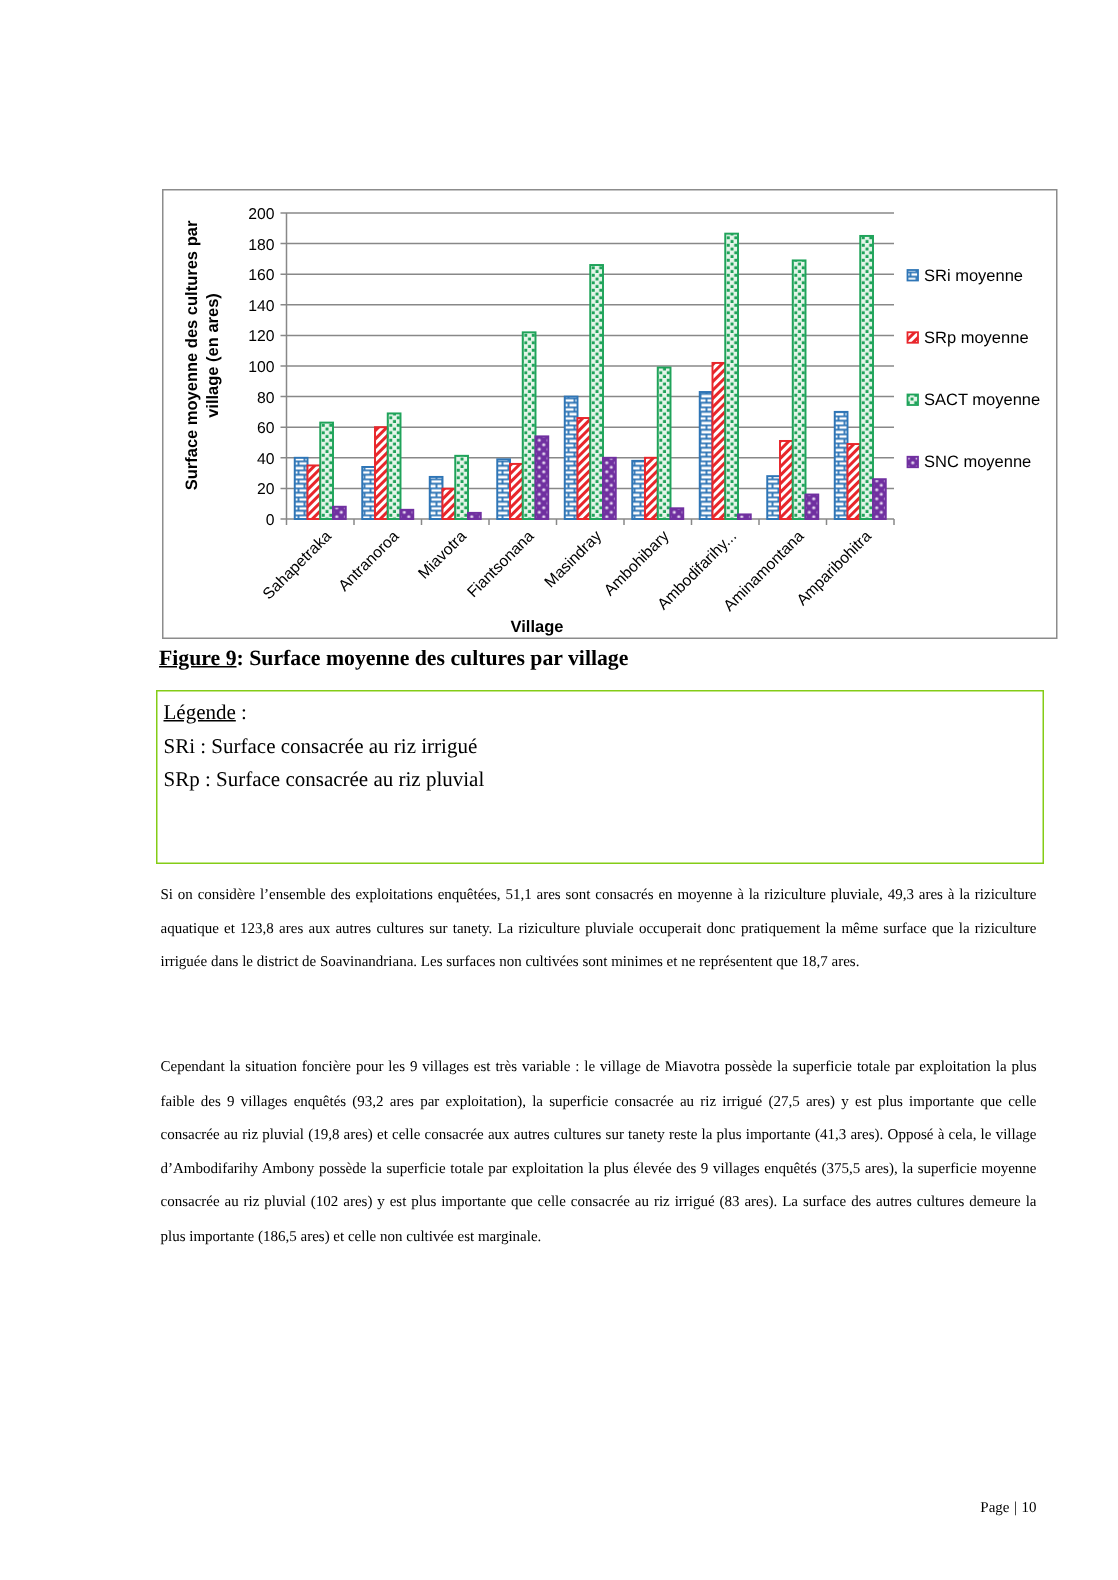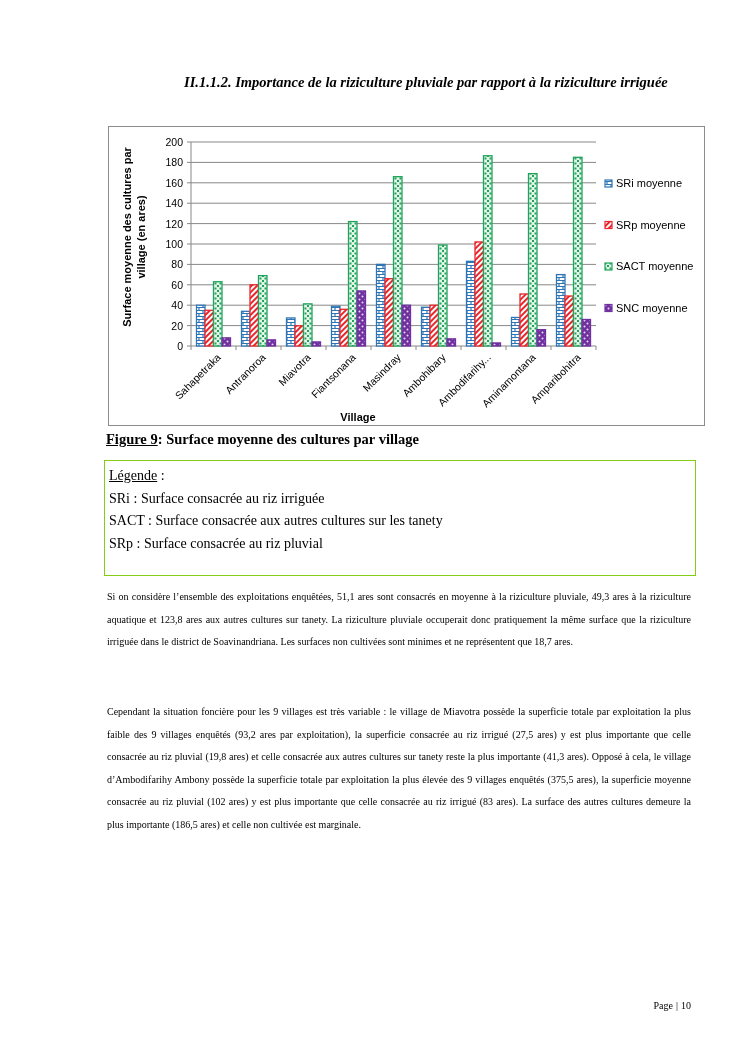--- a/index.html
+++ b/index.html
@@ -22,21 +22,20 @@
   .p2 { top: 701px; }
   .footer { position: absolute; right: 54px; top: 1000px; font-size: 10px; }
   .footer .sep { margin: 0 3px; }
   .axis-text { font-family: "Liberation Sans", sans-serif; font-size: 10.5px; fill: #000; }
   .ytitle { font-family: "Liberation Sans", sans-serif; font-size: 11px; font-weight: bold; fill: #000; }
 </style>
 </head>
 <body>
 
 <div class="heading">
-  <div>II.1.1.2. Importance de la riziculture pluviale par rapport à la riziculture irriguée</div>
 </div>
 
 <div class="chart-frame">
   <svg class="chart-svg" id="chart" width="595" height="298">
     <defs>
       <pattern id="p-brick" width="8" height="6" patternUnits="userSpaceOnUse">
         <rect width="8" height="6" fill="#fff"></rect>
         <path d="M0 0.5 H8 M0 3.5 H8 M2 0 V3 M6 3 V6" stroke="#2e75b6" stroke-width="1.2"></path>
       </pattern>
       <pattern id="p-diagonal" width="4" height="4" patternUnits="userSpaceOnUse" patternTransform="rotate(45)">
@@ -155,22 +154,21 @@
     <text id="xtitle" class="ytitle" x="249" y="294" text-anchor="middle">Village</text>
   </svg>
 </div>
 
 <div class="caption">
   <span class="fig">Figure 9</span><span>: Surface moyenne des cultures par village</span>
 </div>
 
 <div class="legend-box">
   <div><span class="lh">Légende</span><span> :</span></div>
-  <div>SRi : Surface consacrée au riz irriguée</div>
-  <div>SACT : Surface consacrée aux autres cultures sur les tanety</div>
+  <div>SRi : Surface consacrée au riz irrigué</div>
   <div>SRp : Surface consacrée au riz pluvial</div>
 </div>
 
 <div class="para p1">Si on considère l’ensemble des exploitations enquêtées, 51,1 ares sont consacrés en moyenne à la riziculture pluviale, 49,3 ares à la riziculture aquatique et 123,8 ares aux autres cultures sur tanety. La riziculture pluviale occuperait donc pratiquement la même surface que la riziculture irriguée dans le district de Soavinandriana. Les surfaces non cultivées sont minimes et ne représentent que 18,7 ares.</div>
 <div class="para p2">Cependant la situation foncière pour les 9 villages est très variable : le village de Miavotra possède la superficie totale par exploitation la plus faible des 9 villages enquêtés (93,2 ares par exploitation), la superficie consacrée au riz irrigué (27,5 ares) y est plus importante que celle consacrée au riz pluvial (19,8 ares) et celle consacrée aux autres cultures sur tanety reste la plus importante (41,3 ares). Opposé à cela, le village d’Ambodifarihy Ambony possède la superficie totale par exploitation la plus élevée des 9 villages enquêtés (375,5 ares), la superficie moyenne consacrée au riz pluvial (102 ares) y est plus importante que celle consacrée au riz irrigué (83 ares). La surface des autres cultures demeure la plus importante (186,5 ares) et celle non cultivée est marginale.</div>
 
 <div class="footer">
   <span>Page</span><span class="sep">|</span><span>10</span>
 </div>
 

